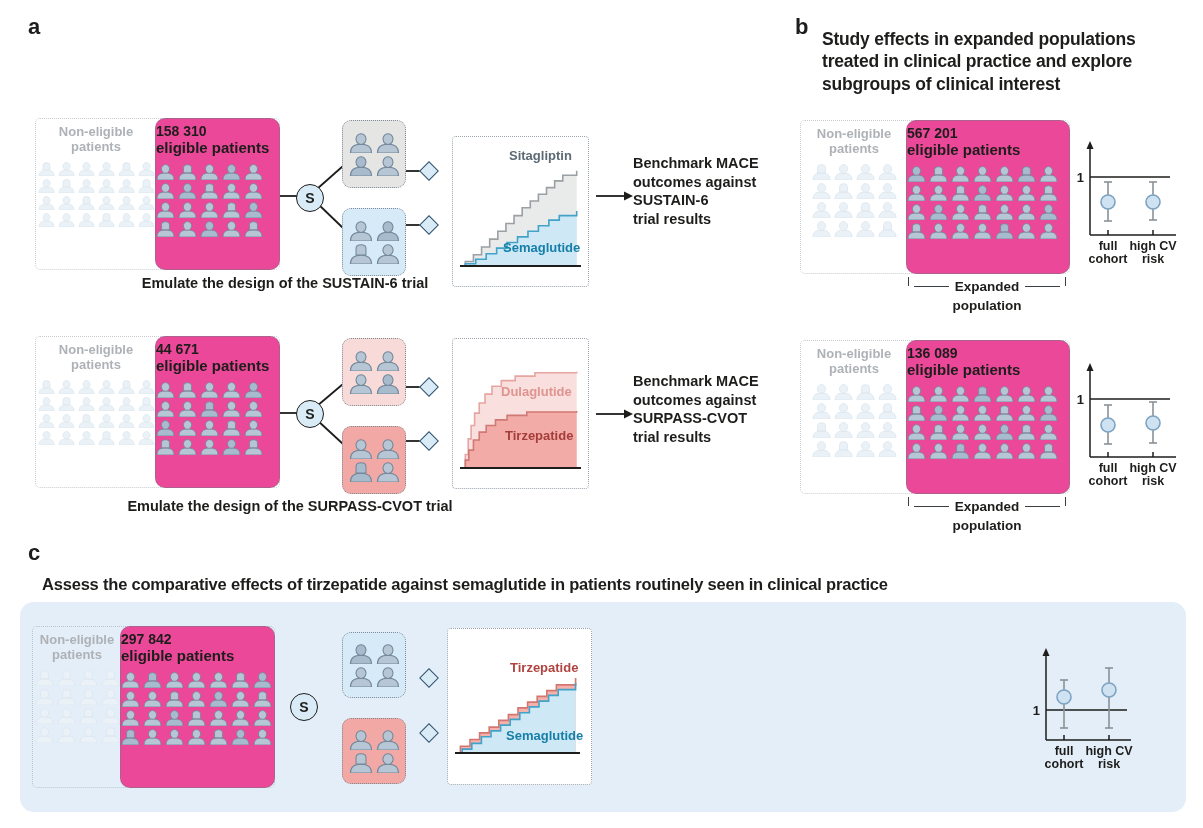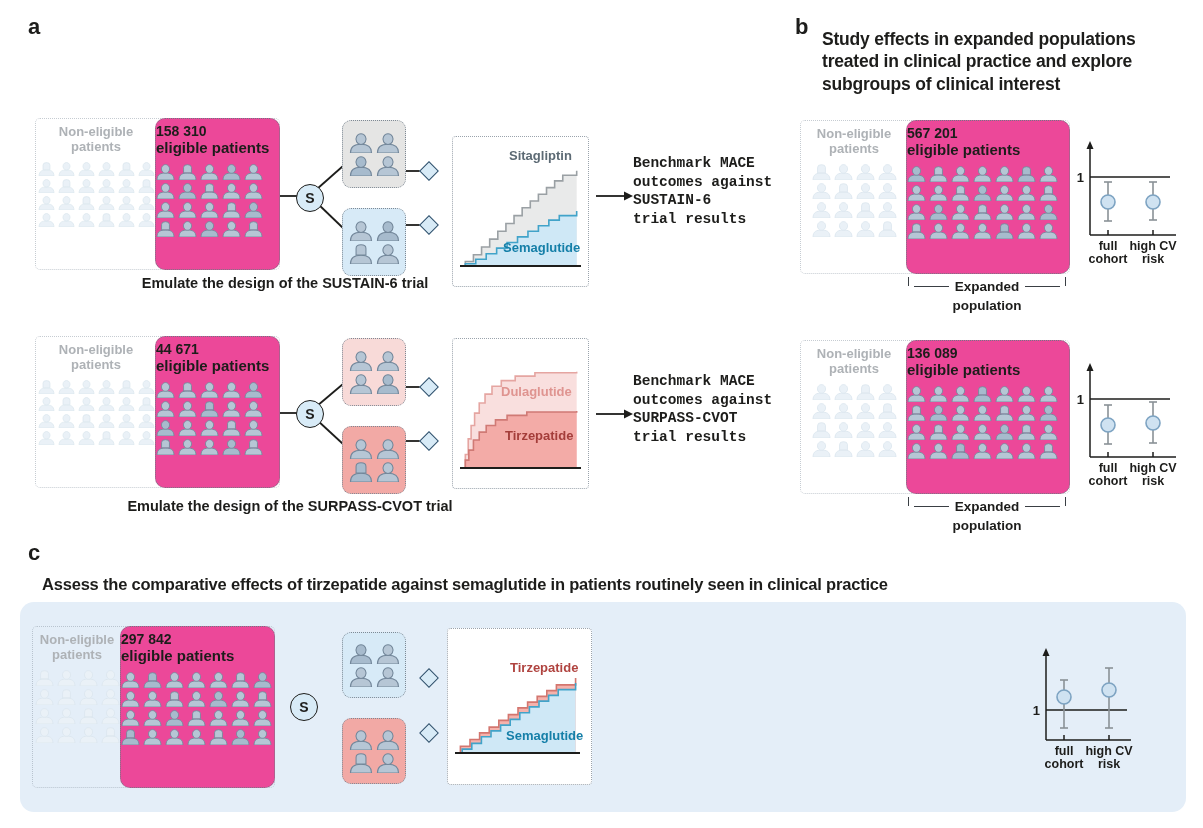--- a/index.html
+++ b/index.html
@@ -27,21 +27,21 @@
   .group-box{position:absolute;width:62px;height:66px;border:1.6px dotted #7e8994;border-radius:9px;
              display:flex;align-items:center;justify-content:center;z-index:2;}
   .gb-gray{background:#e5e5e4;} .gb-blue{background:#d7eaf7;}
   .gb-pink{background:#f8dad8;} .gb-red{background:#f2a9a5;}
   .diamond{position:absolute;width:12px;height:12px;background:#d8ebf7;border:1.5px solid #31506b;
            transform:rotate(45deg);z-index:2;}
   
   .chart-box{position:absolute;background:#fff;border:1px dotted #9aa3ac;border-radius:4px;}
   .chart-label{position:absolute;font-weight:bold;font-size:13px;line-height:1;}
   
-  .outcome{position:absolute;font-weight:bold;font-size:14.5px;line-height:1.28;font-family:Liberation Mono, monospace;}
+  .outcome{position:absolute;font-weight:bold;font-size:14.5px;line-height:1.28;}
   .caption{position:absolute;font-weight:bold;font-size:14.5px;text-align:center;}
   
   .bracket{position:absolute;}
   .br-row{display:flex;align-items:flex-start;}
   .br-corner-l{width:5px;height:9px;border-left:1.6px solid #3a3f44;}
   .br-corner-r{width:5px;height:9px;border-right:1.6px solid #3a3f44;}
   .br-line{flex:1;height:9px;border-bottom:1.6px solid #3a3f44;}
   .br-text{font-weight:bold;font-size:13.5px;line-height:1;margin:3px 6px 0;}
   .br-text2{text-align:center;font-weight:bold;font-size:13.5px;margin-top:4px;}
   .c-bg{position:absolute;background:#e4eef8;border-radius:14px;}

